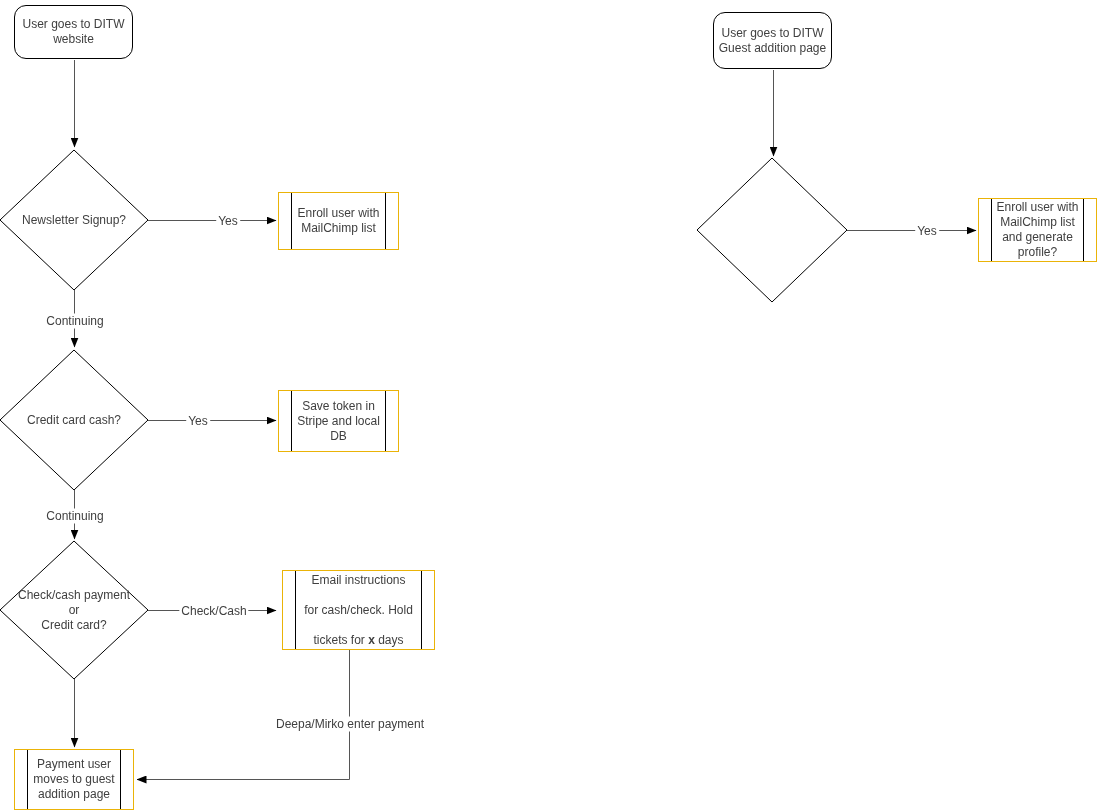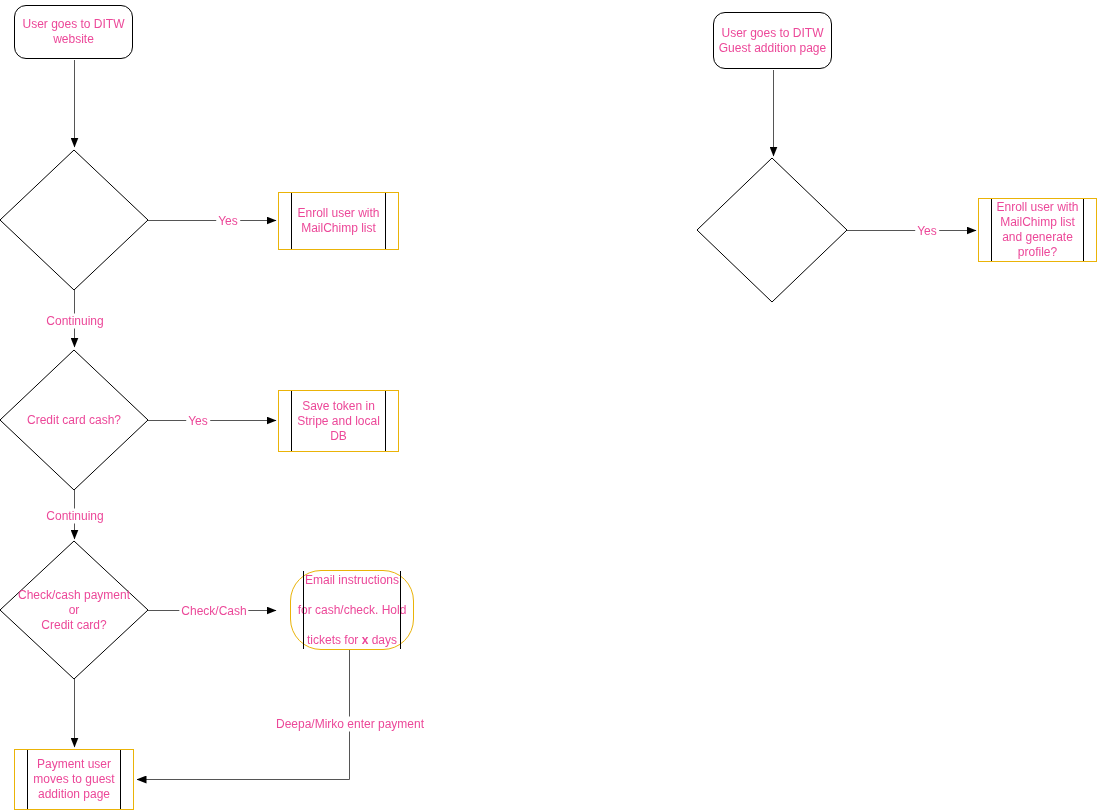--- a/index.html
+++ b/index.html
@@ -4,21 +4,21 @@
 <style>
   html, body { margin: 0; padding: 0; background: #ffffff; }
   .canvas {
     position: relative;
     width: 1100px;
     height: 812px;
     background: #ffffff;
     font-family: "Liberation Sans", sans-serif;
     font-size: 12px;
     line-height: 15px;
-    color: #ec4899;
+    color: #404040;
     overflow: hidden;
   }
   .edges-svg { position: absolute; left: 0; top: 0; z-index: 0; }
   .node {
     position: absolute;
     z-index: 1;
     display: flex;
     align-items: center;
     justify-content: center;
     text-align: center;
@@ -81,20 +81,23 @@
     <path d="M74.5,679 V747" stroke="#555555" stroke-width="1" fill="none" marker-end="url(#arrowEnd)"></path>
     <path d="M773.5,70 V156" stroke="#555555" stroke-width="1" fill="none" marker-end="url(#arrowEnd)"></path>
     <path d="M847,230.5 H976" stroke="#555555" stroke-width="1" fill="none" marker-end="url(#arrowEnd)"></path>
   </svg>
 
   <div class="node terminator" style="left:14px; top:5px; width:119px; height:54px;">
     <div class="shape-text">User goes to DITW
 website</div>
   </div>
 
+  <div class="node diamond-overlay" style="left:0; top:150px; width:148px; height:140px;">
+    <div class="shape-text">Newsletter Signup?</div>
+  </div>
 
   <div class="node subprocess" style="left:278px; top:192px; width:121px; height:58px;">
     <div class="shape-text">Enroll user with
 MailChimp list</div>
   </div>
 
   <div class="node diamond-overlay" style="left:0; top:350px; width:148px; height:140px;">
     <div class="shape-text">Credit card cash?</div>
   </div>
 
@@ -103,21 +106,21 @@
 Stripe and local
 DB</div>
   </div>
 
   <div class="node diamond-overlay" style="left:0; top:541px; width:148px; height:138px;justify-content:flex-end;">
     <div class="shape-text">Check/cash payment
 or
 Credit card?</div>
   </div>
 
-  <div class="node subprocess" style="left:290px; top:570px; width:124px; height:80px;border-radius:31px;">
+  <div class="node subprocess" style="left:282px; top:570px; width:153px; height:80px;">
     <div class="shape-text">
       <div>Email instructions</div>
       <div>for cash/check. Hold</div>
       <div><span>tickets for </span><span class="bold-x">x</span><span> days</span></div>
     </div>
   </div>
 
   <div class="node subprocess" style="left:14px; top:749px; width:120px; height:61px;align-items:center;">
     <div class="shape-text">Payment user
 moves to guest

